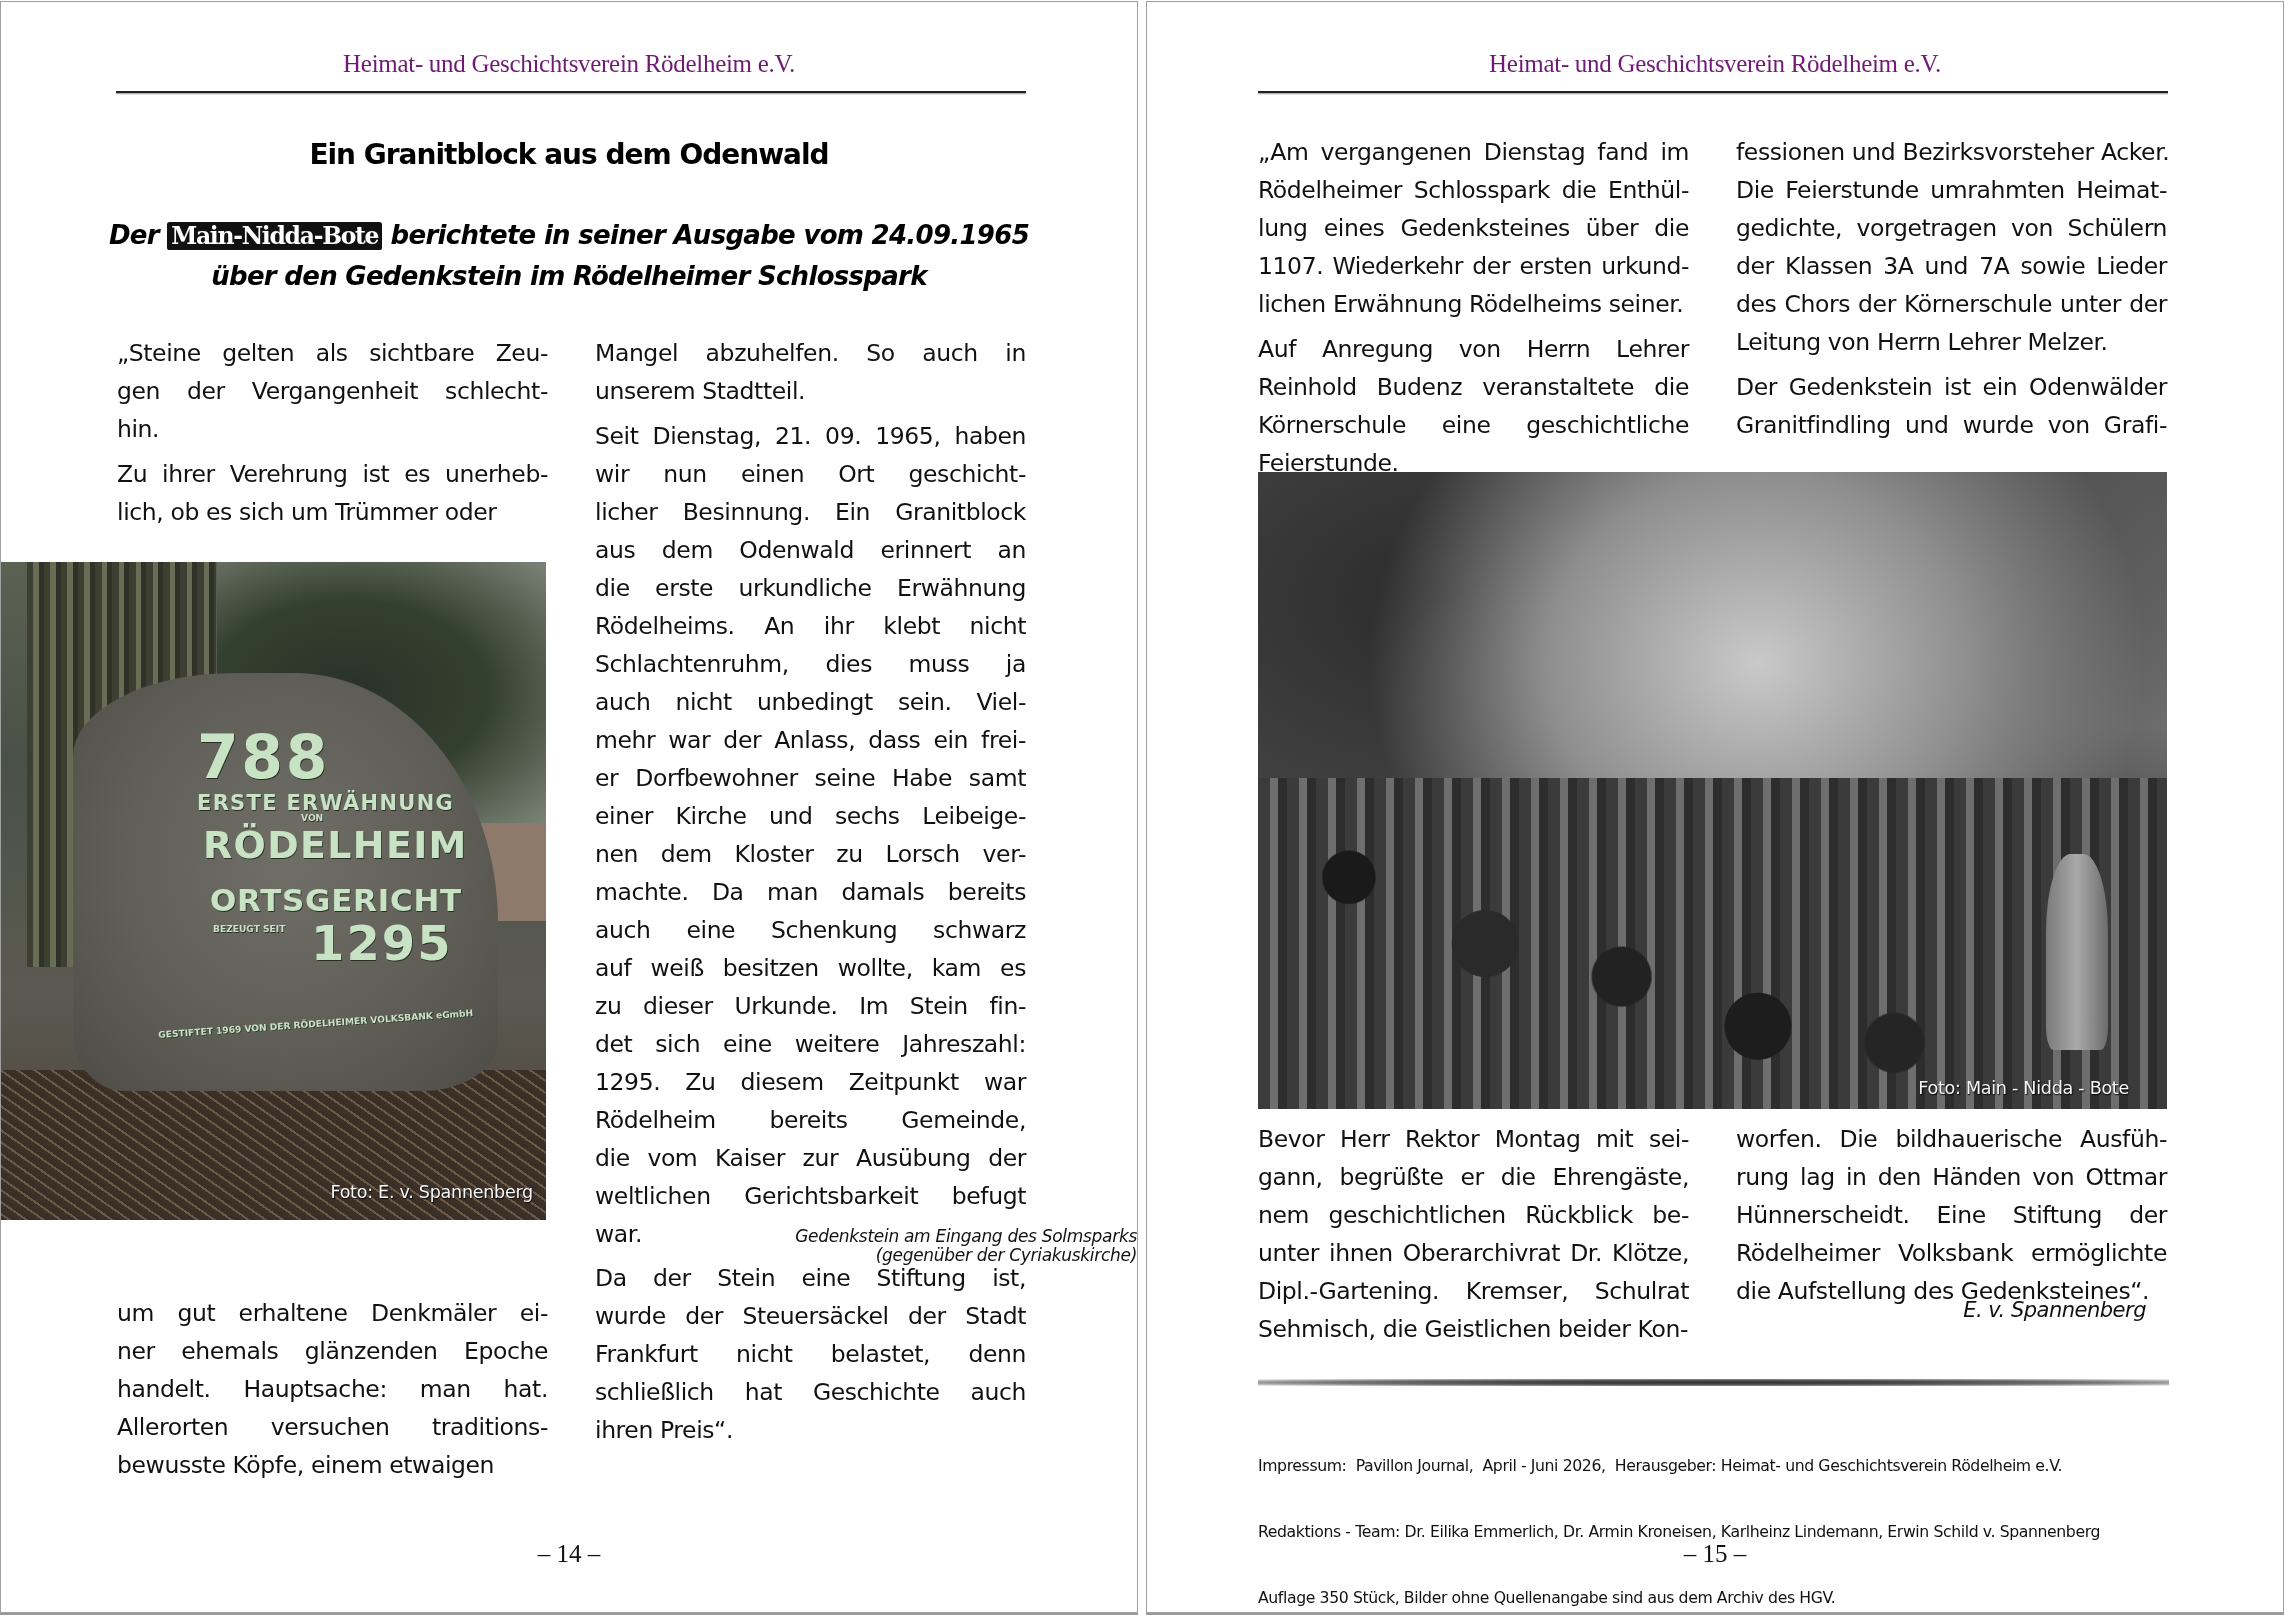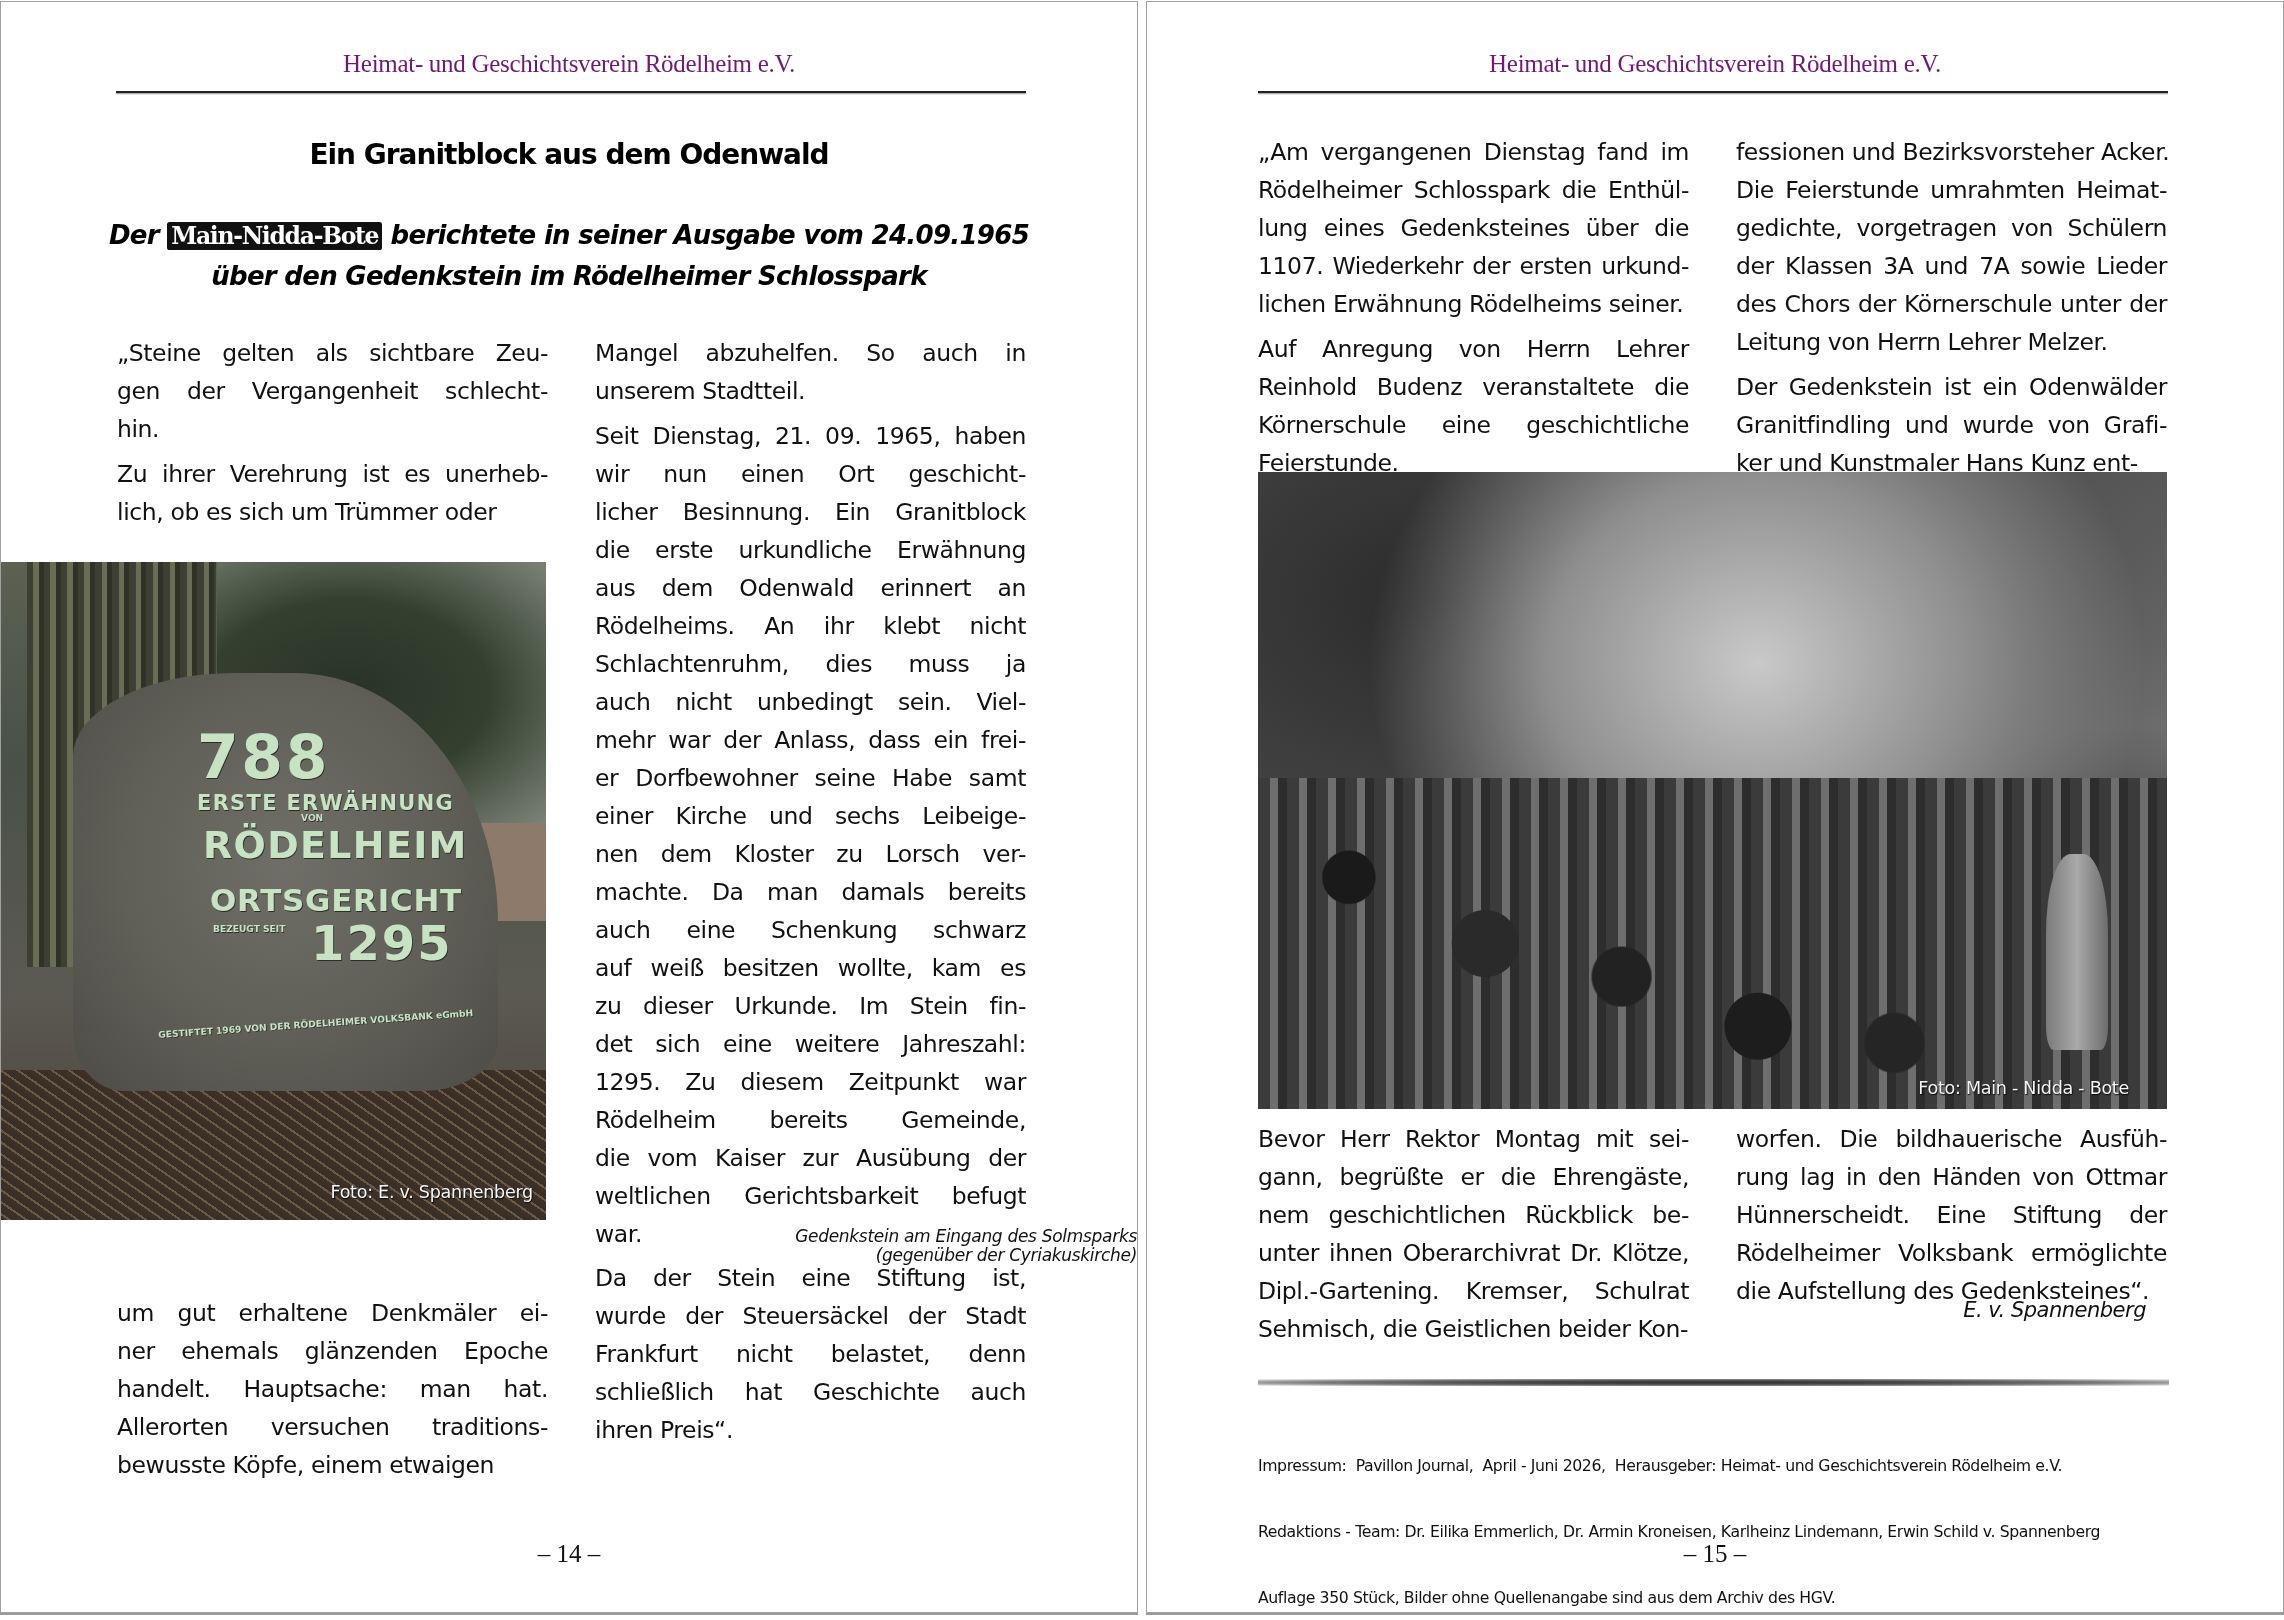--- a/index.html
+++ b/index.html
@@ -197,22 +197,22 @@
 
   <div class="col" style="left:594px; top:332px;">
       <p>
         <span class="line">Mangel abzuhelfen. So auch in</span>
         <span class="line last">unserem Stadtteil.</span>
       </p>
       <p>
         <span class="line">Seit Dienstag, 21. 09. 1965, haben</span>
         <span class="line">wir nun einen Ort geschicht-</span>
         <span class="line">licher Besinnung. Ein Granitblock</span>
+        <span class="line">aus dem Odenwald erinnert an</span>
         <span class="line">die erste urkundliche Erwähnung</span>
-        <span class="line">aus dem Odenwald erinnert an</span>
         <span class="line">Rödelheims. An ihr klebt nicht</span>
         <span class="line">Schlachtenruhm, dies muss ja</span>
         <span class="line">auch nicht unbedingt sein. Viel-</span>
         <span class="line">mehr war der Anlass, dass ein frei-</span>
         <span class="line">er Dorfbewohner seine Habe samt</span>
         <span class="line">einer Kirche und sechs Leibeige-</span>
         <span class="line">nen dem Kloster zu Lorsch ver-</span>
         <span class="line">machte. Da man damals bereits</span>
         <span class="line">auch eine Schenkung schwarz</span>
         <span class="line">auf weiß besitzen wollte, kam es</span>
@@ -260,21 +260,20 @@
         <span class="line">fessionen und Bezirksvorsteher Acker.</span>
         <span class="line">Die Feierstunde umrahmten Heimat-</span>
         <span class="line">gedichte, vorgetragen von Schülern</span>
         <span class="line">der Klassen 3A und 7A sowie Lieder</span>
         <span class="line">des Chors der Körnerschule unter der</span>
         <span class="line last">Leitung von Herrn Lehrer Melzer.</span>
       </p>
       <p>
         <span class="line">Der Gedenkstein ist ein Odenwälder</span>
         <span class="line">Granitfindling und wurde von Grafi-</span>
-        <span class="line last">ker und Kunstmaler Hans Kunz ent-</span>
       </p>
     </div>
 
   <div class="photo" id="ceremony-photo">
     <div class="crowd"></div>
     <div class="ceremony-stone"></div>
     <div class="photo-credit" style="right:38px; bottom:11.8px;">Foto: Main - Nidda - Bote</div>
   </div>
 
   <div class="col" style="left:111px; top:1118px;">

